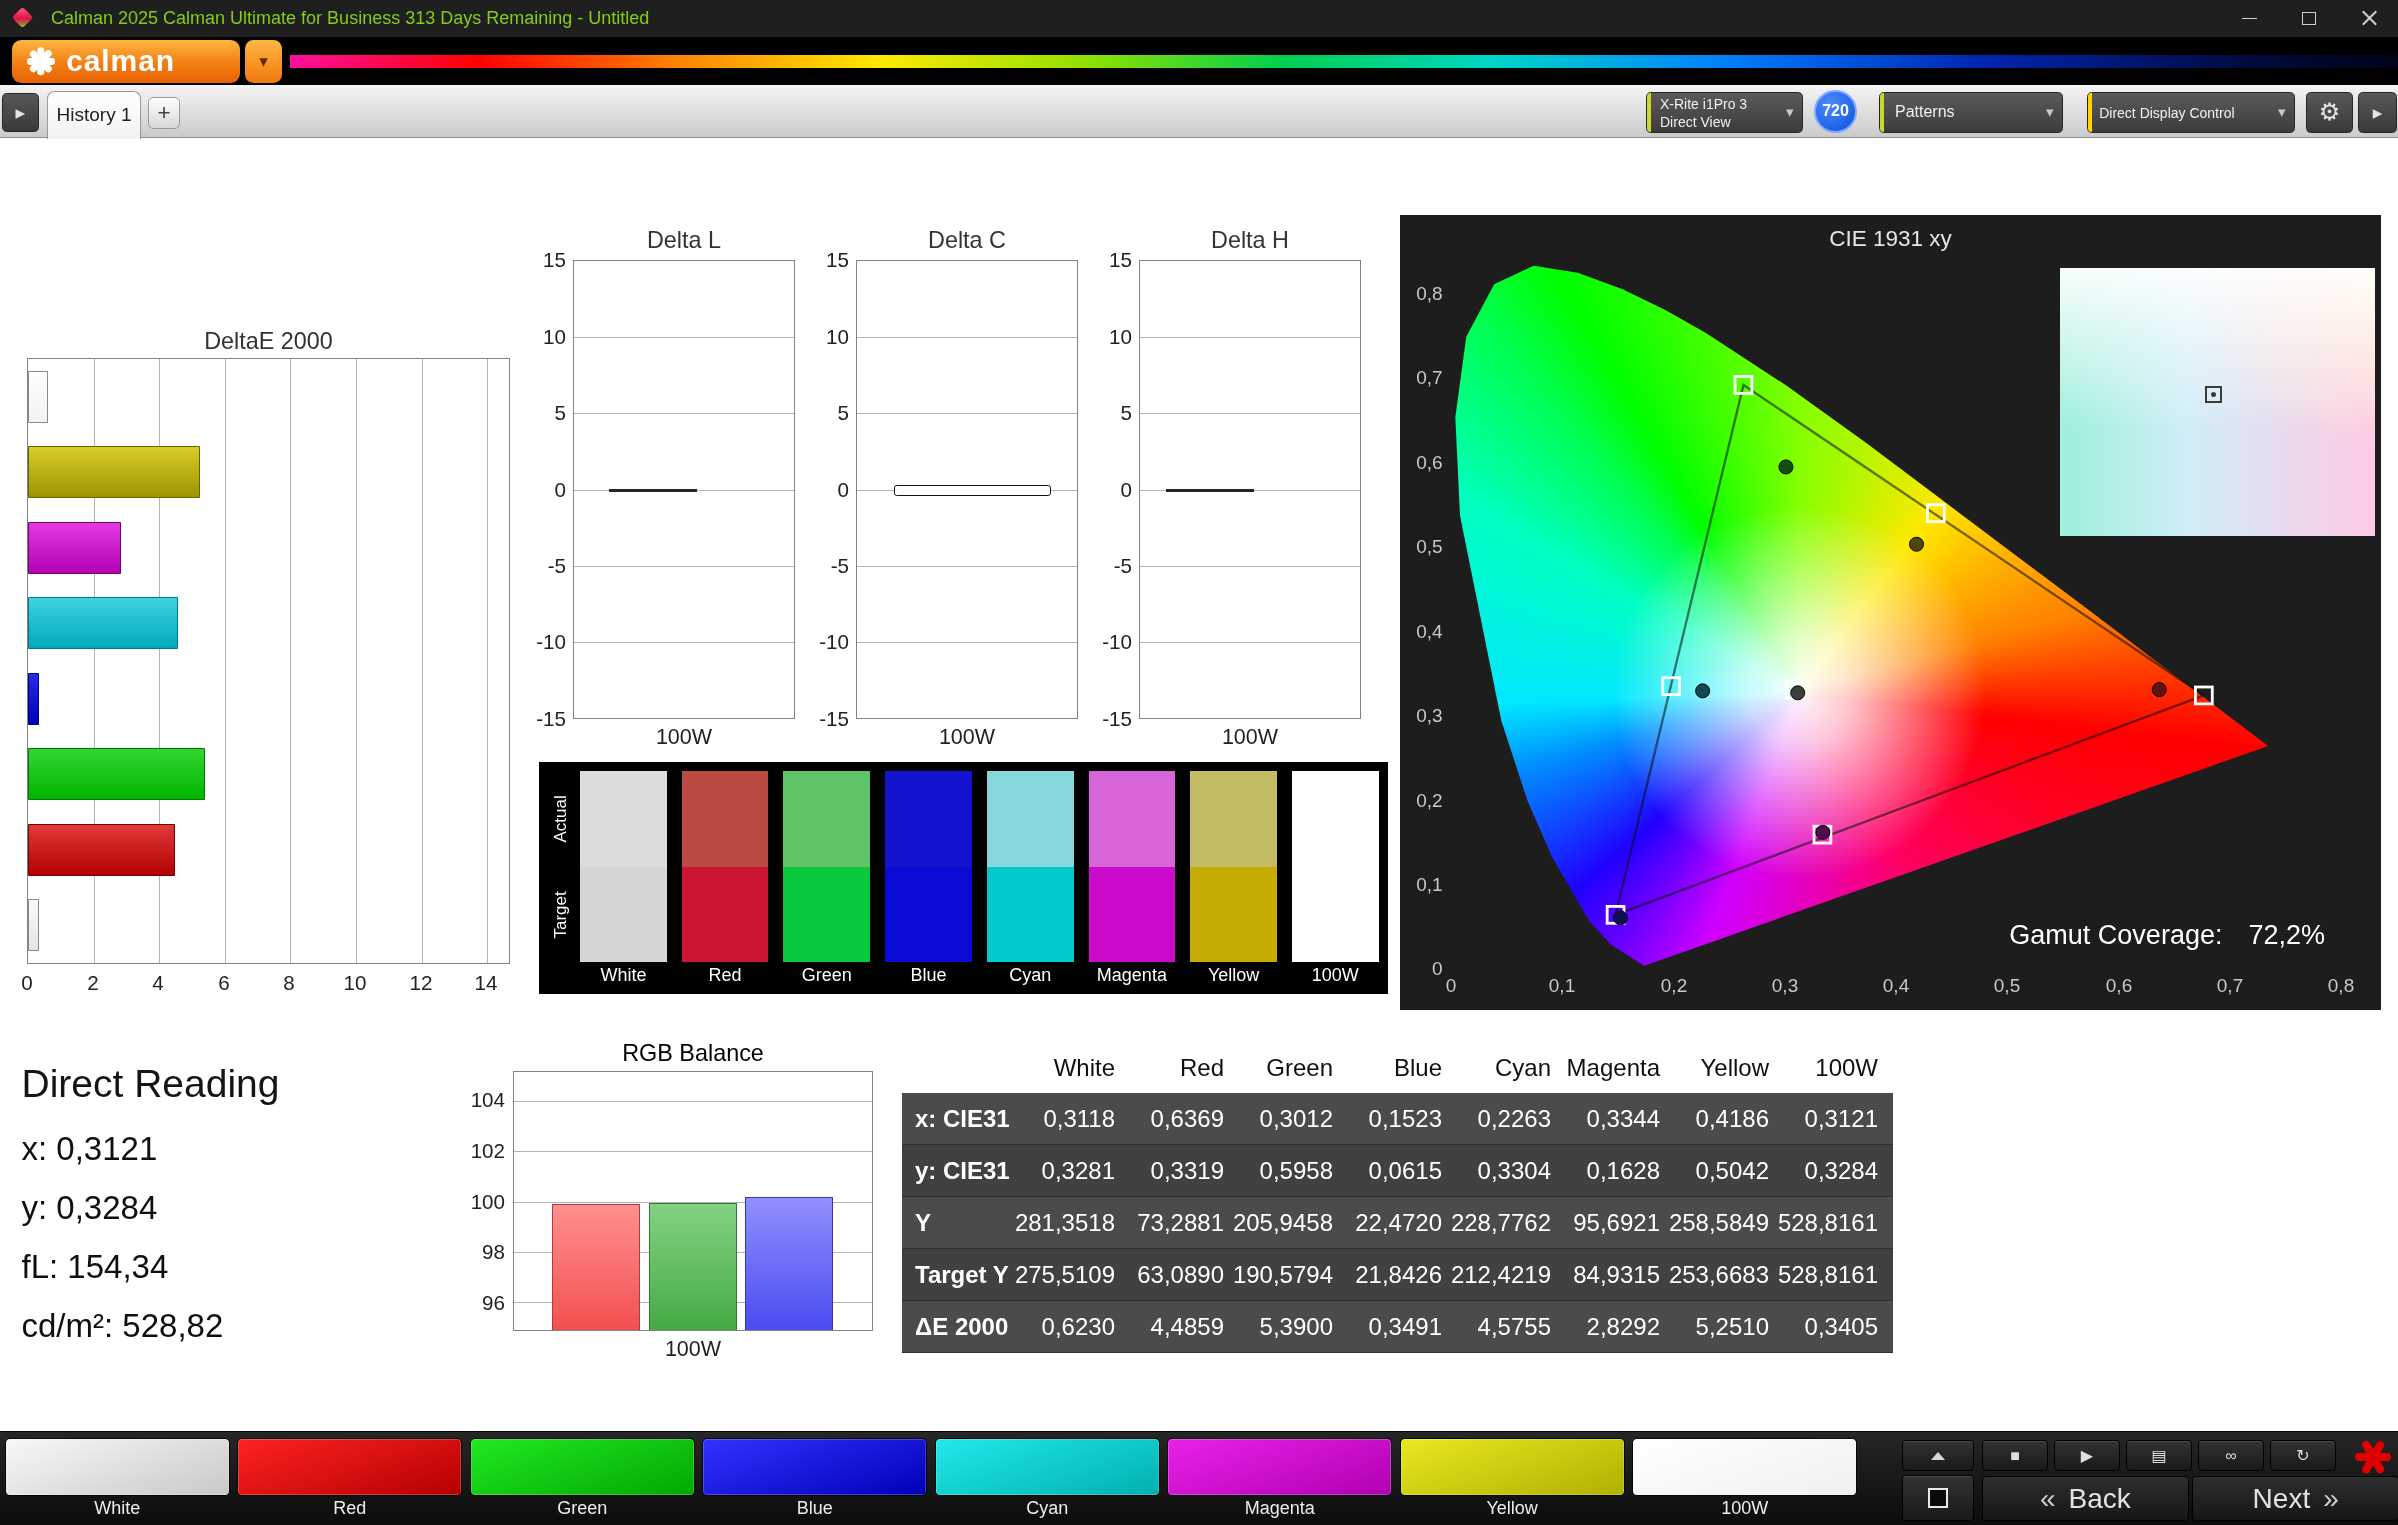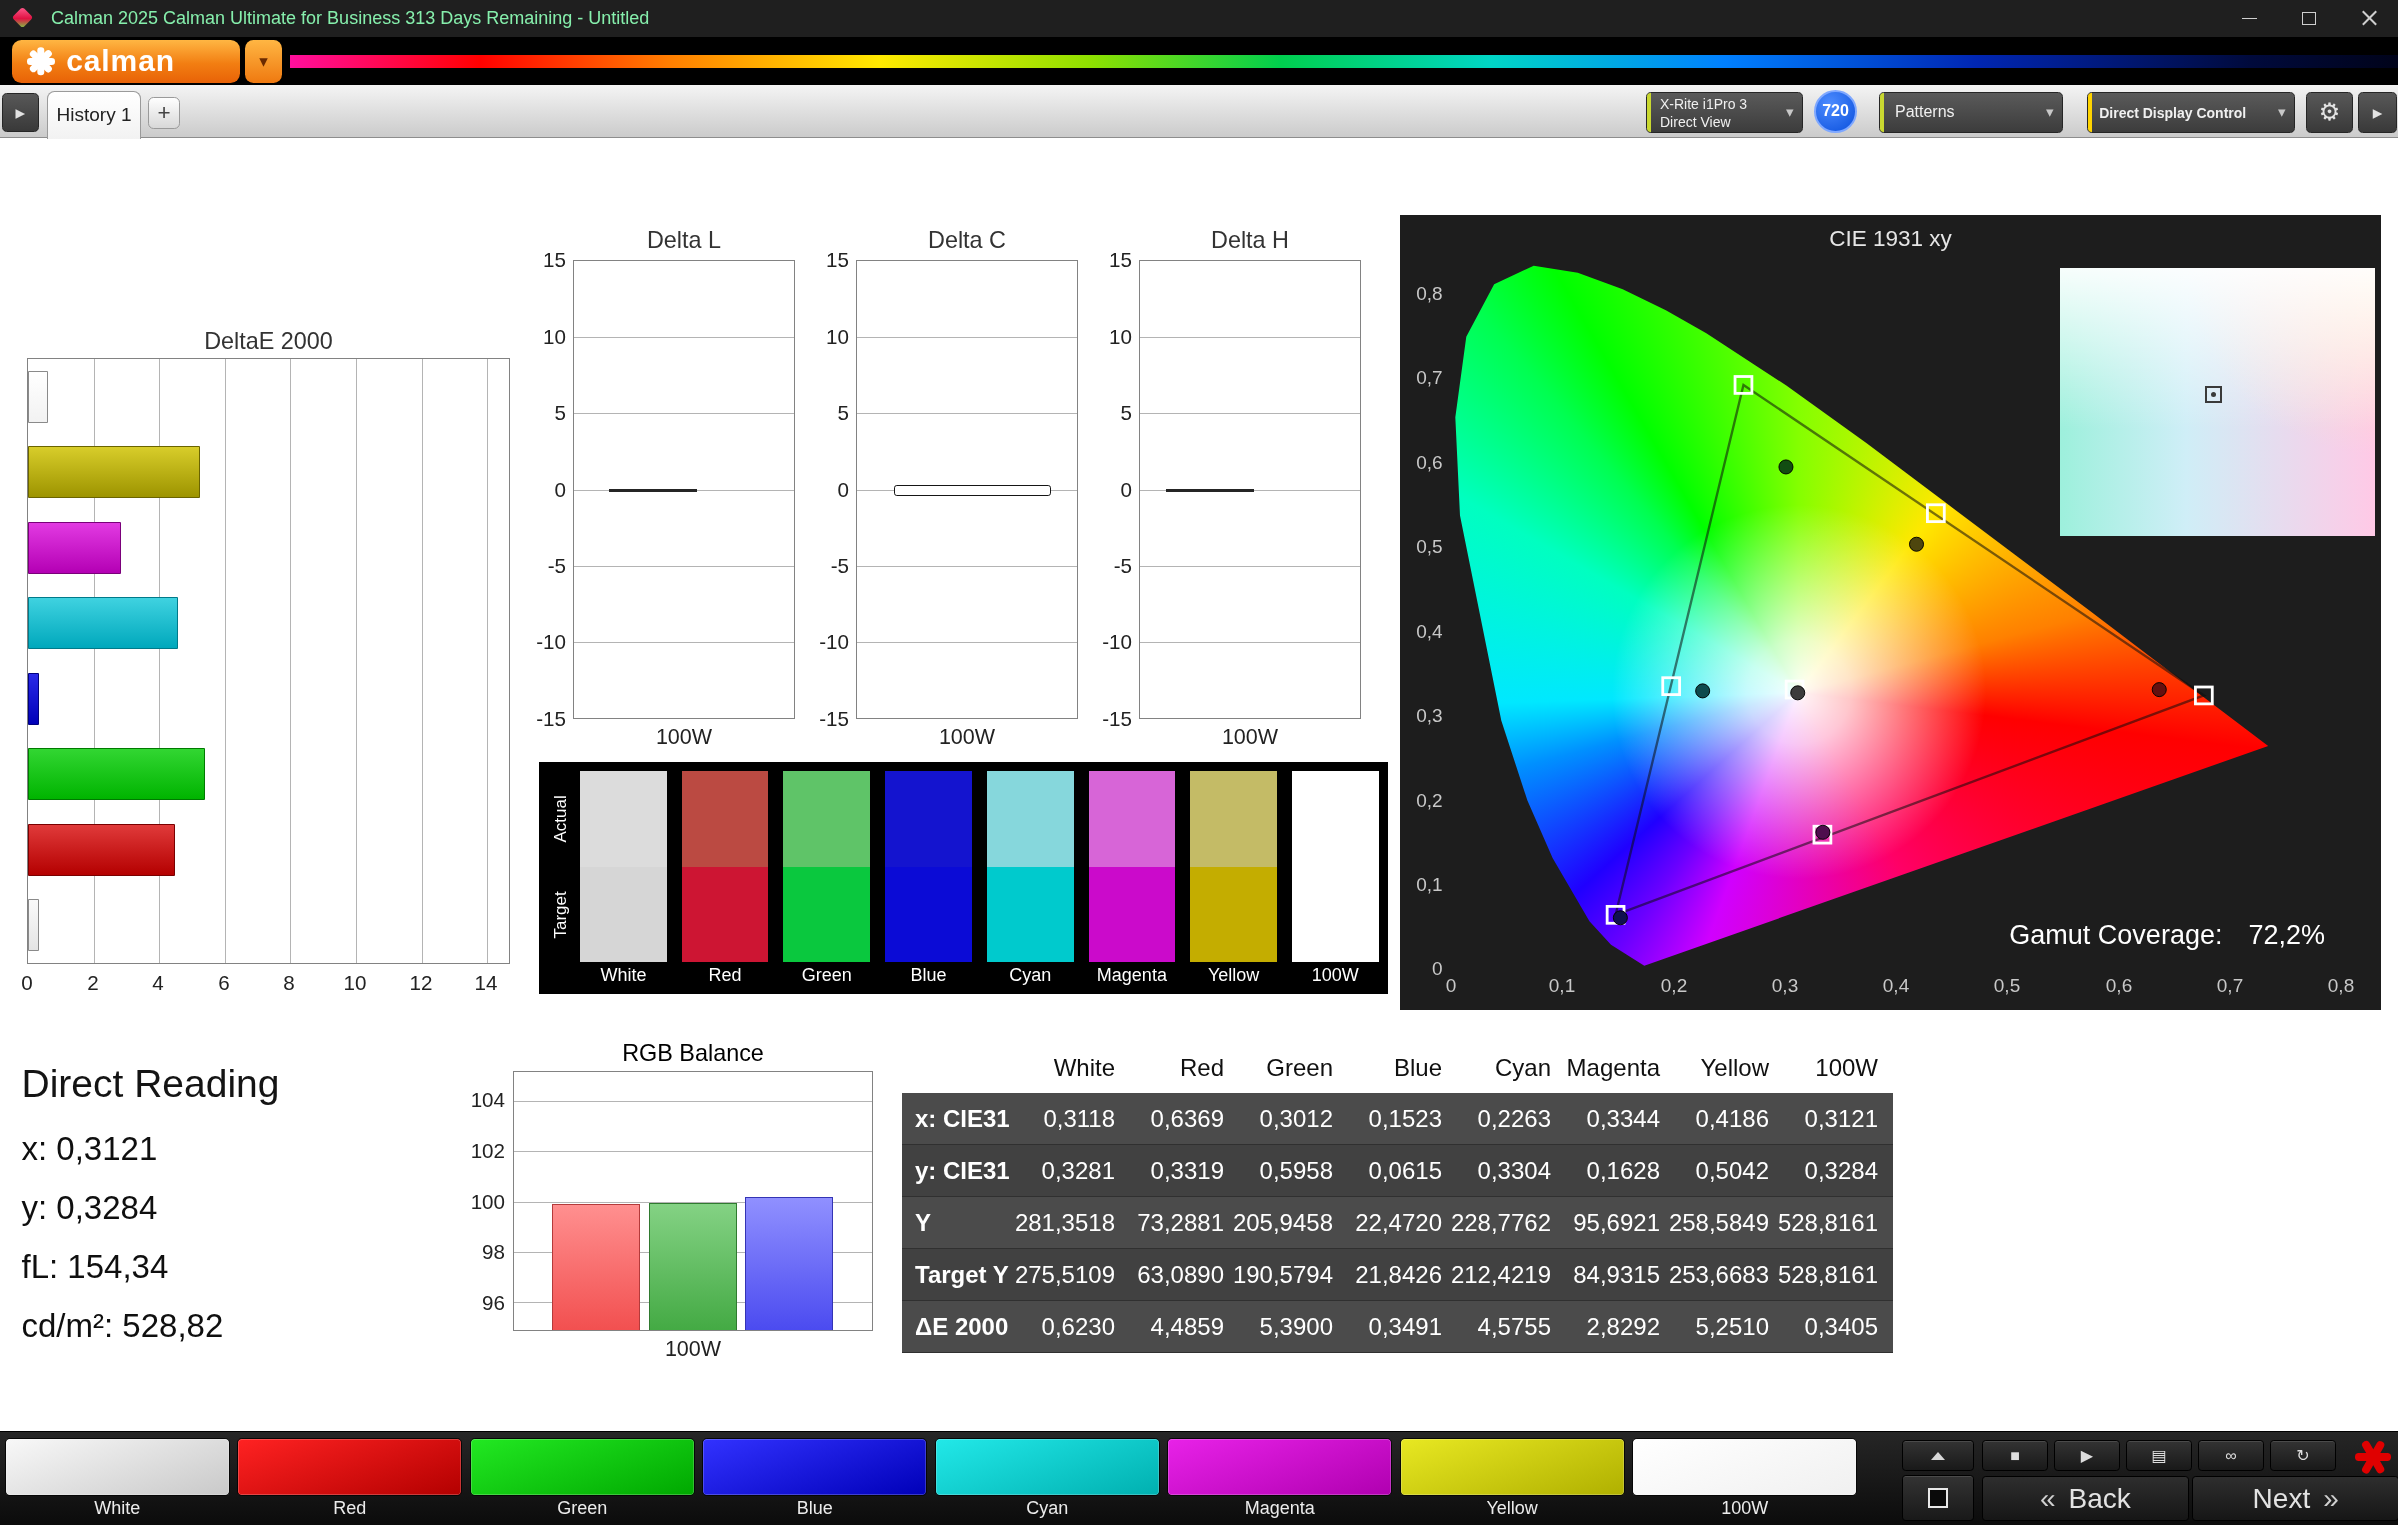--- a/index.html
+++ b/index.html
@@ -4,21 +4,21 @@
 <style>
 *{margin:0;padding:0;box-sizing:border-box;}
 html,body{background:#333;}
 #app{position:relative;width:2399px;height:1525px;background:#fff;overflow:hidden;
   font-family:"Liberation Sans","DejaVu Sans",sans-serif;}
 
 
 .titlebar{position:absolute;left:0;top:0;width:2399px;height:37px;background:#1f1f1f;}
 .app-icon{position:absolute;left:15px;top:10.3px;width:15px;height:15px;transform:rotate(45deg);
   background:linear-gradient(135deg,#ff5d8f,#e01243 55%,#7ac943);border-radius:2.8px;}
-.tb-title{position:absolute;left:51px;top:0;height:37px;line-height:37px;font-size:18px;color:#86efac;white-space:nowrap;}
+.tb-title{position:absolute;left:51px;top:0;height:37px;line-height:37px;font-size:18px;color:#84cc16;white-space:nowrap;}
 .winbtns{position:absolute;right:0;top:0;height:37px;display:flex;}
 .winbtn{width:60px;height:37px;display:flex;align-items:center;justify-content:center;}
 .ic-min{width:15px;height:1.9px;background:#cfcfcf;}
 .ic-max{width:14px;height:13px;border:1.9px solid #cfcfcf;}
 .ic-close{position:relative;width:19px;height:19px;}
 .ic-close::before,.ic-close::after{content:"";position:absolute;left:0;top:8.4px;width:19px;height:1.9px;background:#cfcfcf;}
 .ic-close::before{transform:rotate(45deg);}.ic-close::after{transform:rotate(-45deg);}
 
 
 .logobar{position:absolute;left:0;top:37px;width:2399px;height:49px;background:#000;}
@@ -47,21 +47,21 @@
 .dd{position:absolute;top:6.6px;height:41px;background:linear-gradient(180deg,#5a5a5a,#3c3c3c);
   border:0.9px solid #262626;border-radius:4.7px;color:#f0f0f0;overflow:hidden;}
 .dd .sliver{position:absolute;left:0;top:0;bottom:0;width:3.7px;}
 .dd .arrow{position:absolute;right:8.4px;top:50%;transform:translateY(-50%);color:#c8c8c8;font-size:15px;}
 .dd-device{left:1646px;width:157px;}
 .dd-device .l1{position:absolute;left:13px;top:3.7px;font-size:14px;}
 .dd-device .l2{position:absolute;left:13px;top:21.5px;font-size:14px;}
 .dd-patterns{left:1879px;width:184px;}
 .dd-patterns .l1{position:absolute;left:15px;top:10.3px;font-size:16px;}
 .dd-display{left:2087px;width:208px;}
-.dd-display .l1{position:absolute;left:11.2px;top:12px;font-size:14px;font-weight:bold;}
+.dd-display .l1{position:absolute;left:11.2px;top:12px;font-size:14px;}
 .badge{position:absolute;left:1814px;top:4.7px;width:43px;height:43px;border-radius:50%;
   background:radial-gradient(circle at 35% 30%,#4d8cff,#0a4fdc);border:2.8px solid #7fa8ff;
   color:#fff;font-size:16px;font-weight:bold;display:flex;align-items:center;justify-content:center;text-align:center;}
 .gear{position:absolute;left:2306px;top:6.6px;width:47px;height:41px;display:flex;align-items:center;justify-content:center;font-size:24px;}
 .nav-right{position:absolute;left:2358px;top:6.6px;width:39px;height:41px;display:flex;align-items:center;justify-content:center;font-size:19px;}
 
 
 .page-title{position:absolute;left:34px;top:223px;font-size:51px;color:#121212;}
 
 

